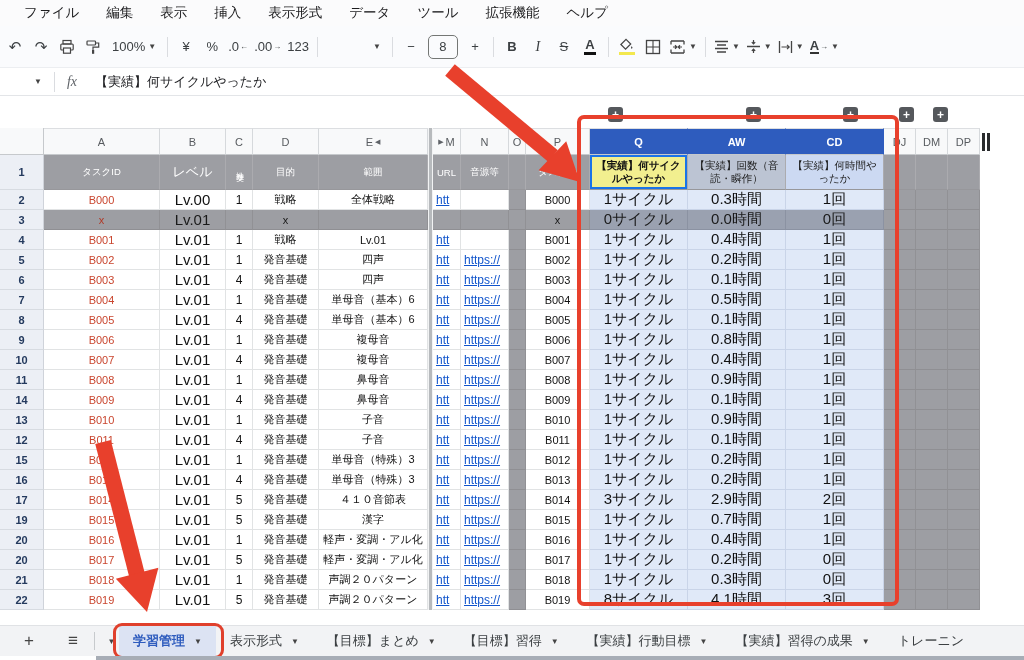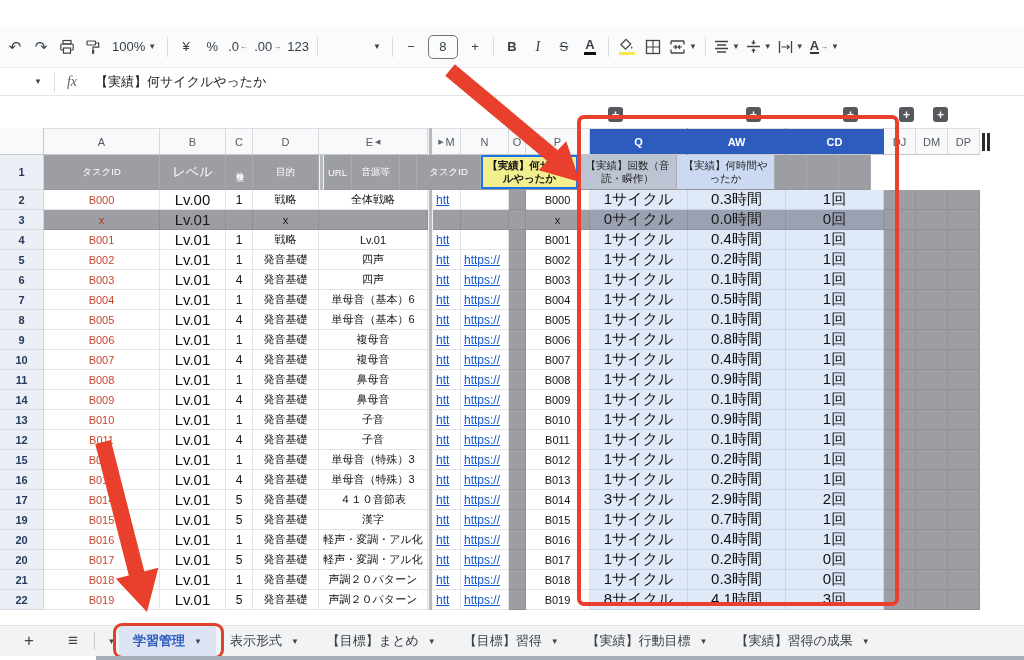--- a/index.html
+++ b/index.html
@@ -93,20 +93,31 @@
   .tabsep{width:1px;height:18px;background:#c7cacd;margin:0 6px;}
   .sheettab{display:flex;align-items:center;gap:6px;height:31px;padding:0 14px;white-space:nowrap;position:relative;}
   .sheettab.active{background:#dce3f3;color:#2e5cbe;font-weight:700;}
   .bottomstrip{position:absolute;left:96px;top:656px;width:928px;height:4px;background:#a7adb6;}
 </style>
 </head>
 <body>
 
 <div class="screen">
 
+  <div class="menubar" id="menubar">
+      <span>ファイル</span>
+      <span>編集</span>
+      <span>表示</span>
+      <span>挿入</span>
+      <span>表示形式</span>
+      <span>データ</span>
+      <span>ツール</span>
+      <span>拡張機能</span>
+      <span>ヘルプ</span>
+    </div>
 
   <div class="toolbar">
     <div class="tbtn" style="font-size:15px;">↶</div>
     <div class="tbtn" style="font-size:15px;">↷</div>
     <div class="tbtn">
       <svg width="16" height="16" viewBox="0 0 16 16">
           <rect x="4" y="1.5" width="8" height="3.5" fill="none" stroke="#444" stroke-width="1.2"></rect>
           <rect x="1.8" y="5" width="12.4" height="6" rx="1" fill="none" stroke="#444" stroke-width="1.2"></rect>
           <rect x="4.5" y="9" width="7" height="5.2" fill="#fafbfd" stroke="#444" stroke-width="1.2"></rect>
         </svg>
@@ -262,20 +273,21 @@
           <div></div>
           <div></div>
         </div>
       </div>
       <div class="sheetrow" style="top: 59px; height: 35px;">
         <div class="rownum">1</div>
         <div class="cell hcell " style="width: 116px;">タスクID</div>
         <div class="cell hcell hc-level" style="width: 66px;">レベル</div>
         <div class="cell hcell hc-vert" style="width: 27px;">推奨サ</div>
         <div class="cell hcell " style="width: 66px;">目的</div>
+        <div class="cell hcell " style="width: 109px;">範囲</div>
         <div class="panediv" style="height: 35px;"></div>
         <div class="cell hcell " style="width: 28px;">URL</div>
         <div class="cell hcell " style="width: 48px;">音源等</div>
         <div class="cell hcell hc-gray" style="width: 17px;"></div>
         <div class="cell hcell " style="width: 64px;">タスクID</div>
         <div class="cell hcell hc-q" style="width: 98px;">【実績】何サイクルやったか</div>
         <div class="cell hcell hc-cd" style="width: 98px;">【実績】回数（音読・瞬作）</div>
         <div class="cell hcell hc-aw" style="width: 98px;">【実績】何時間やったか</div>
         <div class="cell hcell hc-gray" style="width: 32px;"></div>
         <div class="cell hcell hc-gray" style="width: 32px;"></div>
@@ -726,17 +738,20 @@
           <span class="caret">▼</span>
         </div>
         <div class="sheettab">
           <span>【実績】行動目標</span>
           <span class="caret">▼</span>
         </div>
         <div class="sheettab">
           <span>【実績】習得の成果</span>
           <span class="caret">▼</span>
         </div>
+        <div class="sheettab">
+          <span>トレーニン</span>
+        </div>
       </div>
   </div>
   <div class="bottomstrip"></div>
 
 </div>
 
 </body></html>

